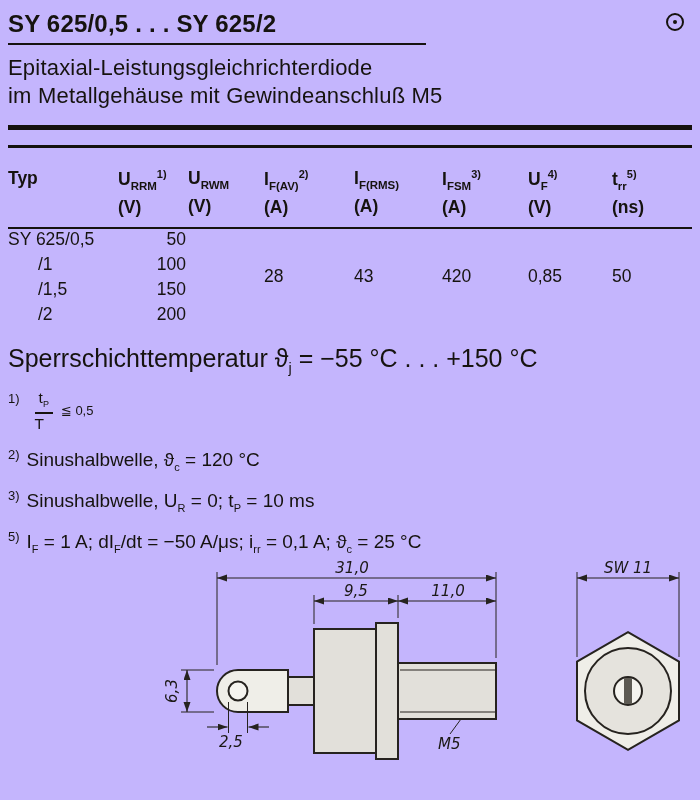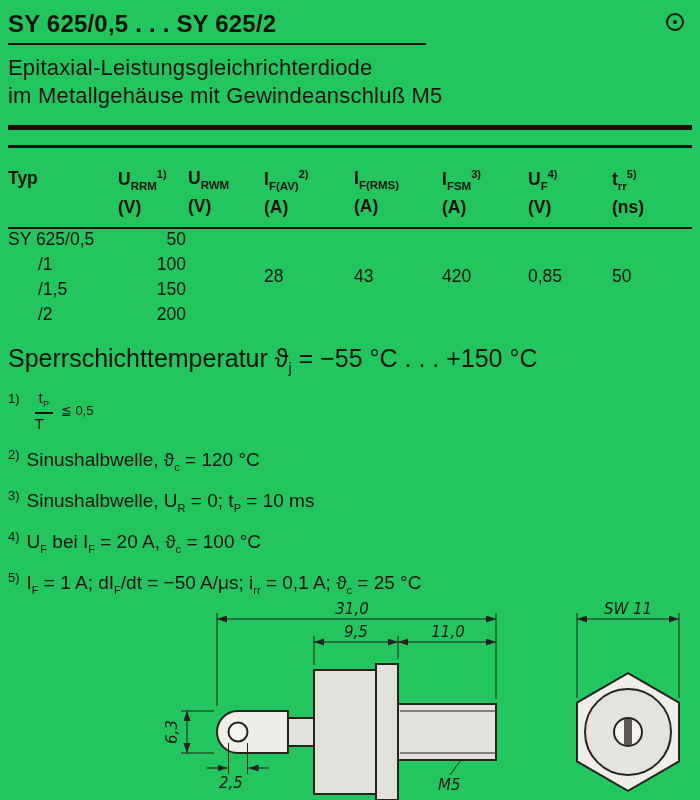--- a/index.html
+++ b/index.html
@@ -1,18 +1,18 @@
 <!DOCTYPE html>
 <html><head>
 <meta charset="utf-8">
 <style>
   * { box-sizing: border-box; margin: 0; padding: 0; }
   html, body { background: #e8e6e1; }
   .page {
-    width: 700px; height: 800px; background: #22c55e; position: relative;
+    width: 700px; height: 800px; background: #c4b5fd; position: relative;
     padding: 10px 8px 0 8px; overflow: hidden;
     font-family: "Liberation Sans", "DejaVu Sans", sans-serif;
     color: #16130f;
   }
   .title {
     display: inline-block; font-size: 24px; font-weight: 700; letter-spacing: .2px;
     border-bottom: 2px solid #16130f; padding: 0 150px 5px 0;
   }
   .logo {
     position: absolute; top: 13px; right: 16px; width: 18px; height: 18px;
@@ -133,21 +133,20 @@
   <div class="fn fn1">
     <sup>1)</sup>
     <span class="frac">
       <span class="num"><span>t</span><sub>P</sub></span>
       <span class="den">T</span>
     </span>
     <span class="rest"><span>≦ 0,5</span></span>
   </div>
   <div class="fn"><sup>2)</sup><span>Sinushalbwelle, ϑ</span><sub>c</sub><span> = 120 °C</span></div>
   <div class="fn"><sup>3)</sup><span>Sinushalbwelle, U</span><sub>R</sub><span> = 0; t</span><sub>P</sub><span> = 10 ms</span></div>
-  <div class="fn"><sup>4)</sup><span>U</span><sub>F</sub><span> bei I</span><sub>F</sub><span> = 20 A, ϑ</span><sub>c</sub><span> = 100 °C</span></div>
   <div class="fn"><sup>5)</sup><span>I</span><sub>F</sub><span> = 1 A; dI</span><sub>F</sub><span>/dt = −50 A/μs; i</span><sub>rr</sub><span> = 0,1 A; ϑ</span><sub>c</sub><span> = 25 °C</span></div>
 
   <div class="drawing">
     <svg width="684" height="212" viewBox="8 0 684 212">
       <defs>
         <marker id="ah" markerWidth="11" markerHeight="8" refX="10" refY="3.5" orient="auto-start-reverse" markerUnits="userSpaceOnUse">
           <path d="M0,0 L10,3.5 L0,7 Z" fill="#26231f"></path>
         </marker>
       </defs>
 

